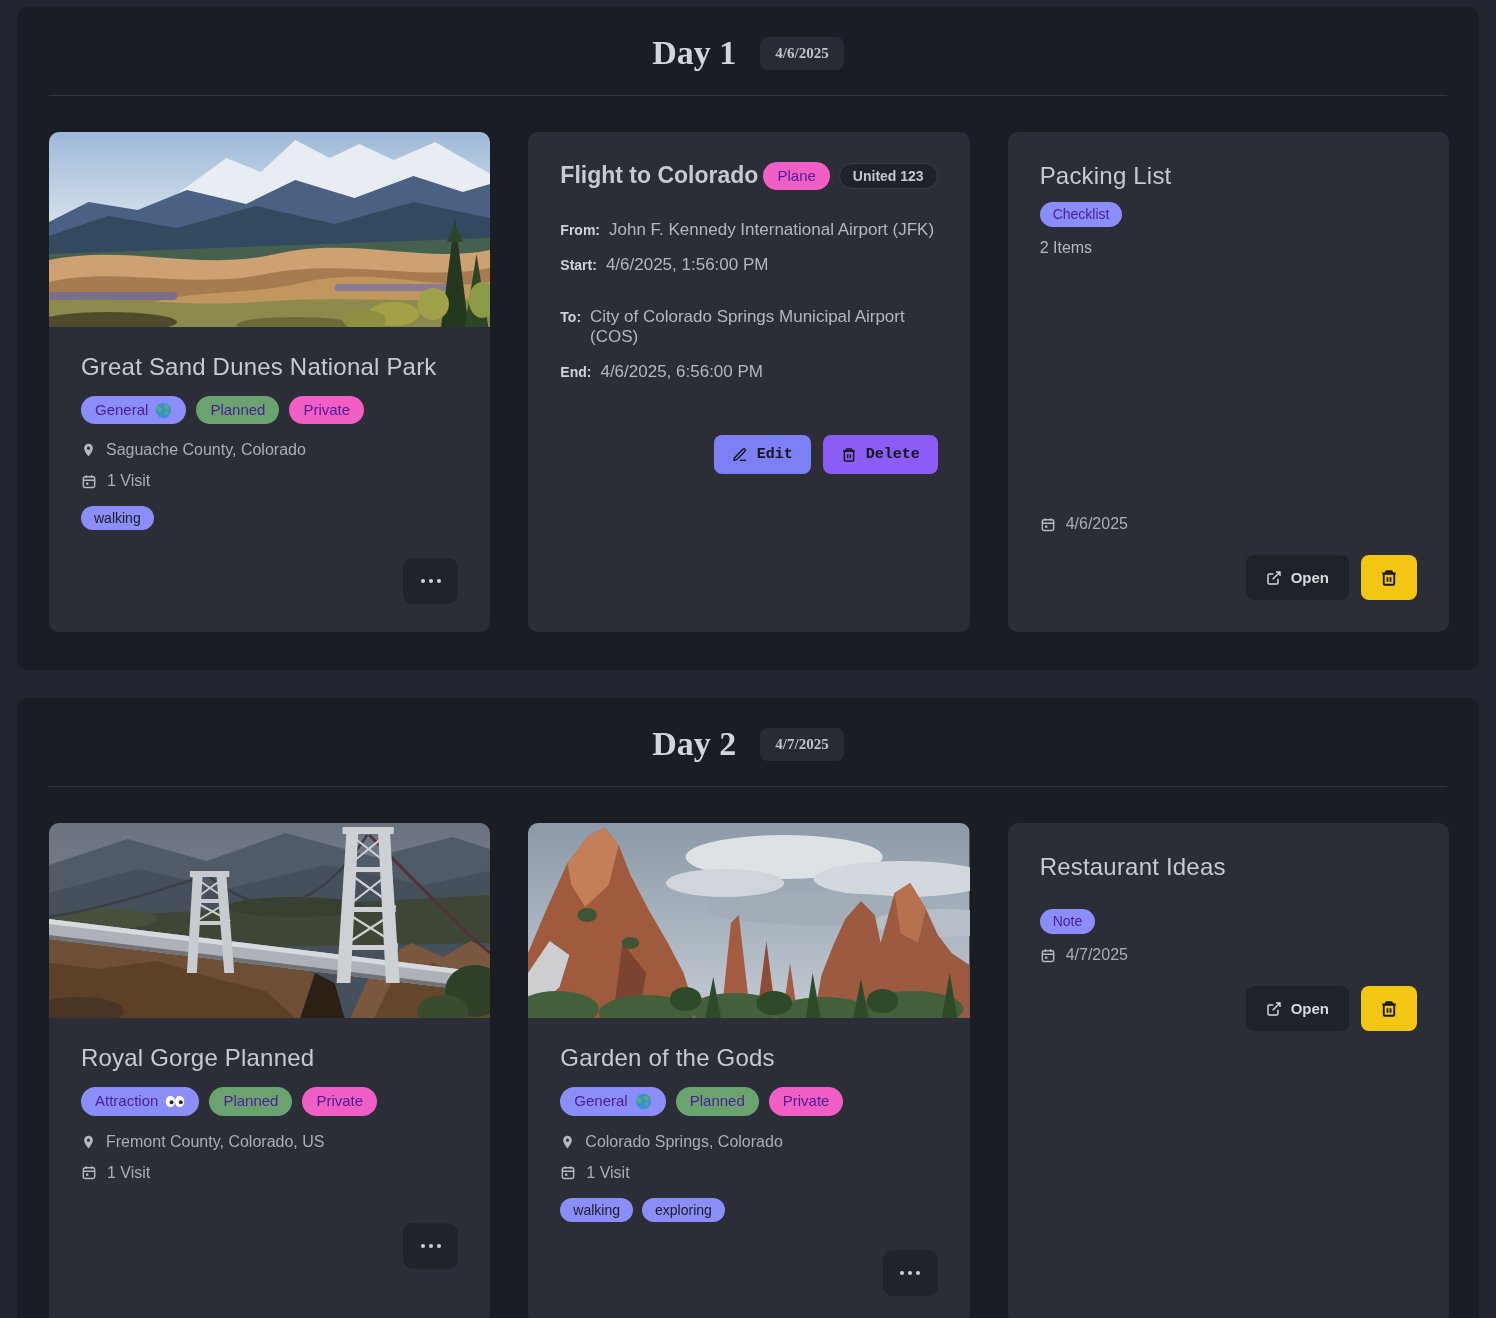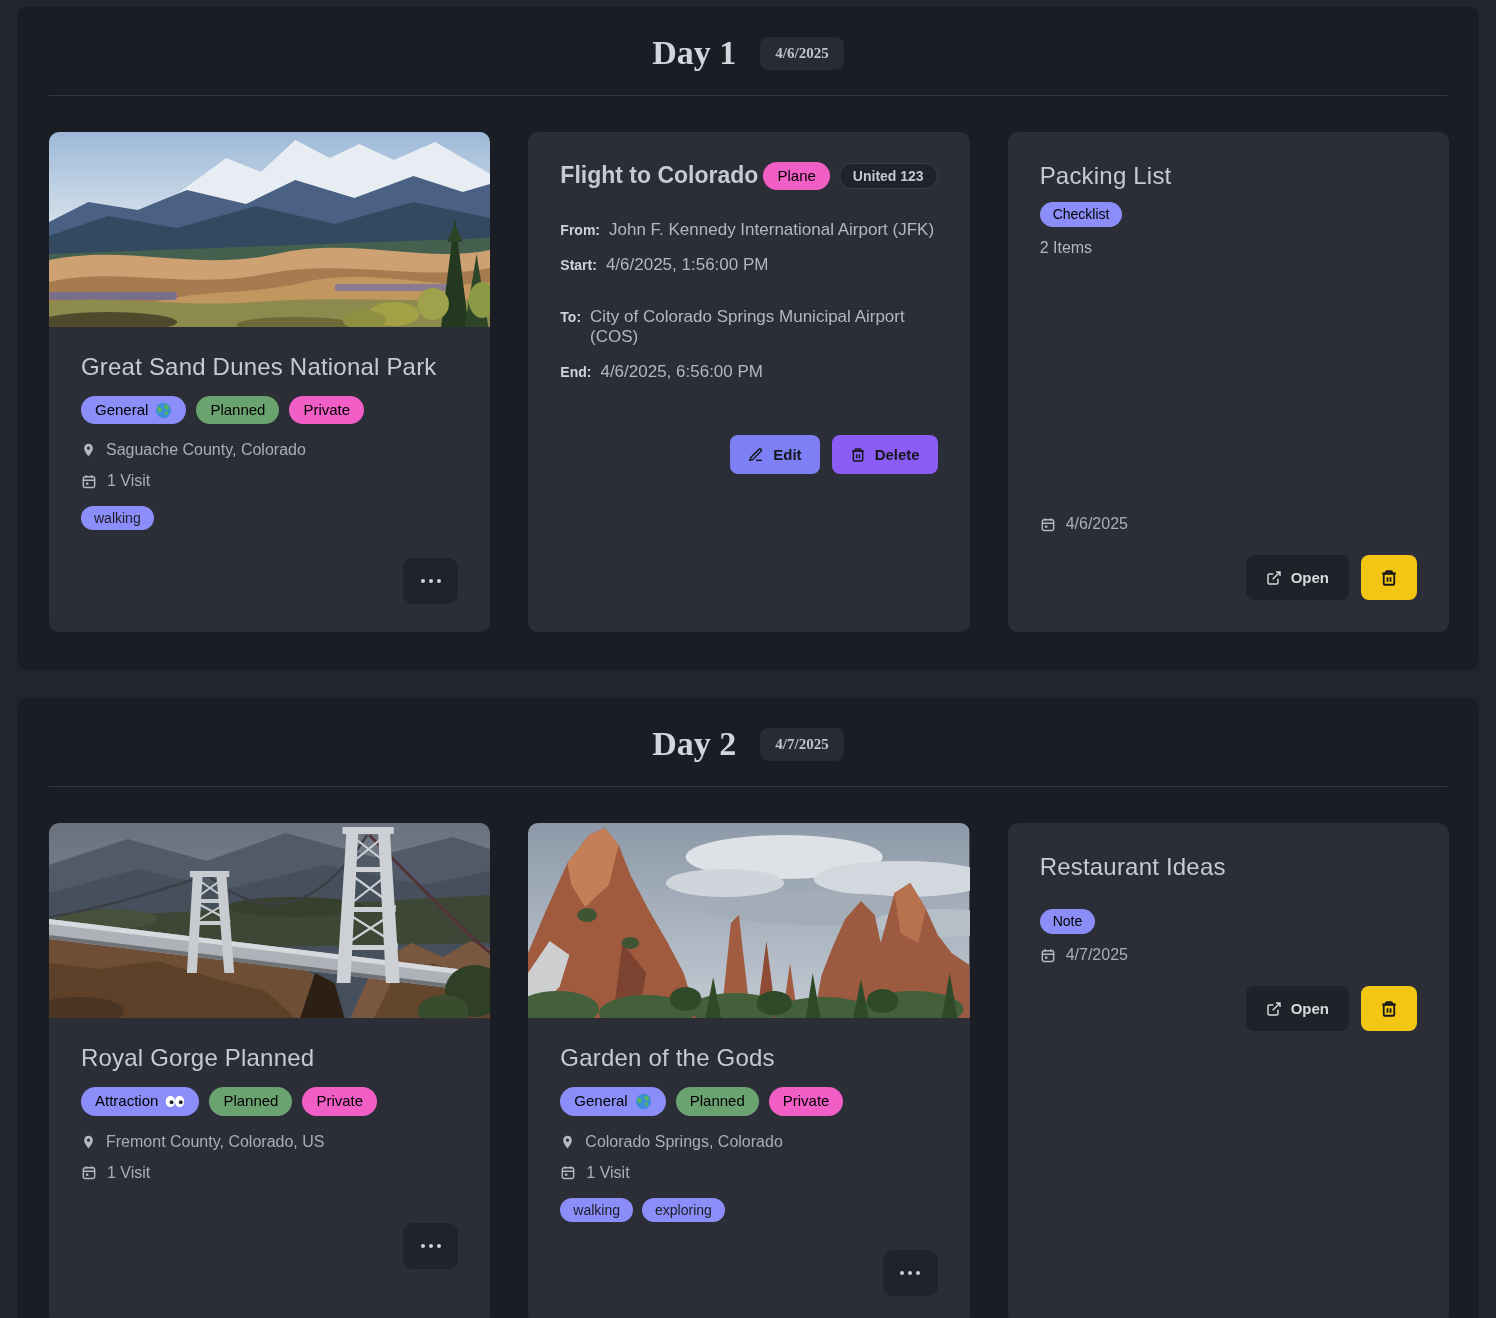--- a/index.html
+++ b/index.html
@@ -21,21 +21,21 @@
 
   .cards { display:grid; grid-template-columns:repeat(3,1fr); gap:38px; padding:36px 30px 0 32px; align-items:stretch; }
   .card { background:#2b2e36; border-radius:10px; display:flex; flex-direction:column; min-height:470px; position:relative; }
   .card-img { height:195px; border-radius:10px 10px 0 0; overflow:hidden; flex:none; }
   .card-img svg { width:100%; height:100%; display:block; }
 
   .card-body { padding:26px 32px 28px; display:flex; flex-direction:column; flex:1; }
   .card-title { font-size:24px; font-weight:normal; color:#c6cad2; margin:0 0 15px; letter-spacing:.2px; }
 
   .badges { display:flex; gap:10px; margin-bottom:17px; flex-wrap:wrap; }
-  .badge { display:inline-flex; align-items:center; gap:7px; padding:4px 14px; border-radius:999px; font-size:15px; color:#000000; line-height:1.35; }
+  .badge { display:inline-flex; align-items:center; gap:7px; padding:4px 14px; border-radius:999px; font-size:15px; color:#4c1d95; line-height:1.35; }
   .badge.purple { background:#8b8df8; }
   .badge.green  { background:#6ba370; }
   .badge.pink   { background:#f15ec6; }
 
   .meta-row { display:flex; align-items:center; gap:10px; color:#a9aeb7; font-size:16px; margin-bottom:13px; }
   .meta-row svg { flex:none; color:#b4b8c0; }
 
   .tag-row { display:flex; gap:9px; margin-top:3px; }
   .tag { background:#8b8df8; color:#1b1d23; font-size:14px; padding:4px 13px; border-radius:999px; }
 
@@ -47,21 +47,21 @@
   .flight-head { display:flex; justify-content:space-between; align-items:flex-start; margin-bottom:30px; }
   .flight-title { font-size:23px; font-weight:bold; color:#c6cad2; margin:0; }
   .flight-badges { display:flex; gap:9px; align-items:center; }
   .chip-dark { background:#1f222a; border:1px solid #3a3e47; color:#c3c7ce; font-size:14px; font-weight:bold; padding:4px 13px; border-radius:999px; }
 
   .field { display:flex; gap:9px; align-items:baseline; margin-bottom:15px; }
   .field-label { font-weight:bold; font-size:14px; color:#cfd2d9; }
   .field-value { color:#b3b7c0; font-size:17px; }
   .field.gap-after { margin-bottom:32px; }
 
-  .actions { margin-top:auto; display:flex; justify-content:flex-end; gap:12px; }
+  .actions { margin-top:auto; display:flex; justify-content:flex-end; gap:12px;font-family:Liberation Mono, monospace; }
   .btn { display:inline-flex; align-items:center; gap:9px; font-weight:bold; font-size:15px;
     border:none; border-radius:8px; padding:11px 18px; cursor:pointer; font-family:inherit; }
   .btn.edit   { background:#7c80f4; color:#15171c; }
   .btn.delete { background:#8b5cf6; color:#15171c; }
   .btn.open   { background:#1f2228; color:#d6d9de; padding:12px 20px; }
   .btn.trash  { background:#f3c614; color:#15171c; width:56px; height:45px; justify-content:center; padding:0; }
 
   .side-body { padding:30px 32px 32px; }
   .count-text { color:#b3b7c0; font-size:16px; margin-top:2px; }
   .mt-auto { margin-top:auto; }

